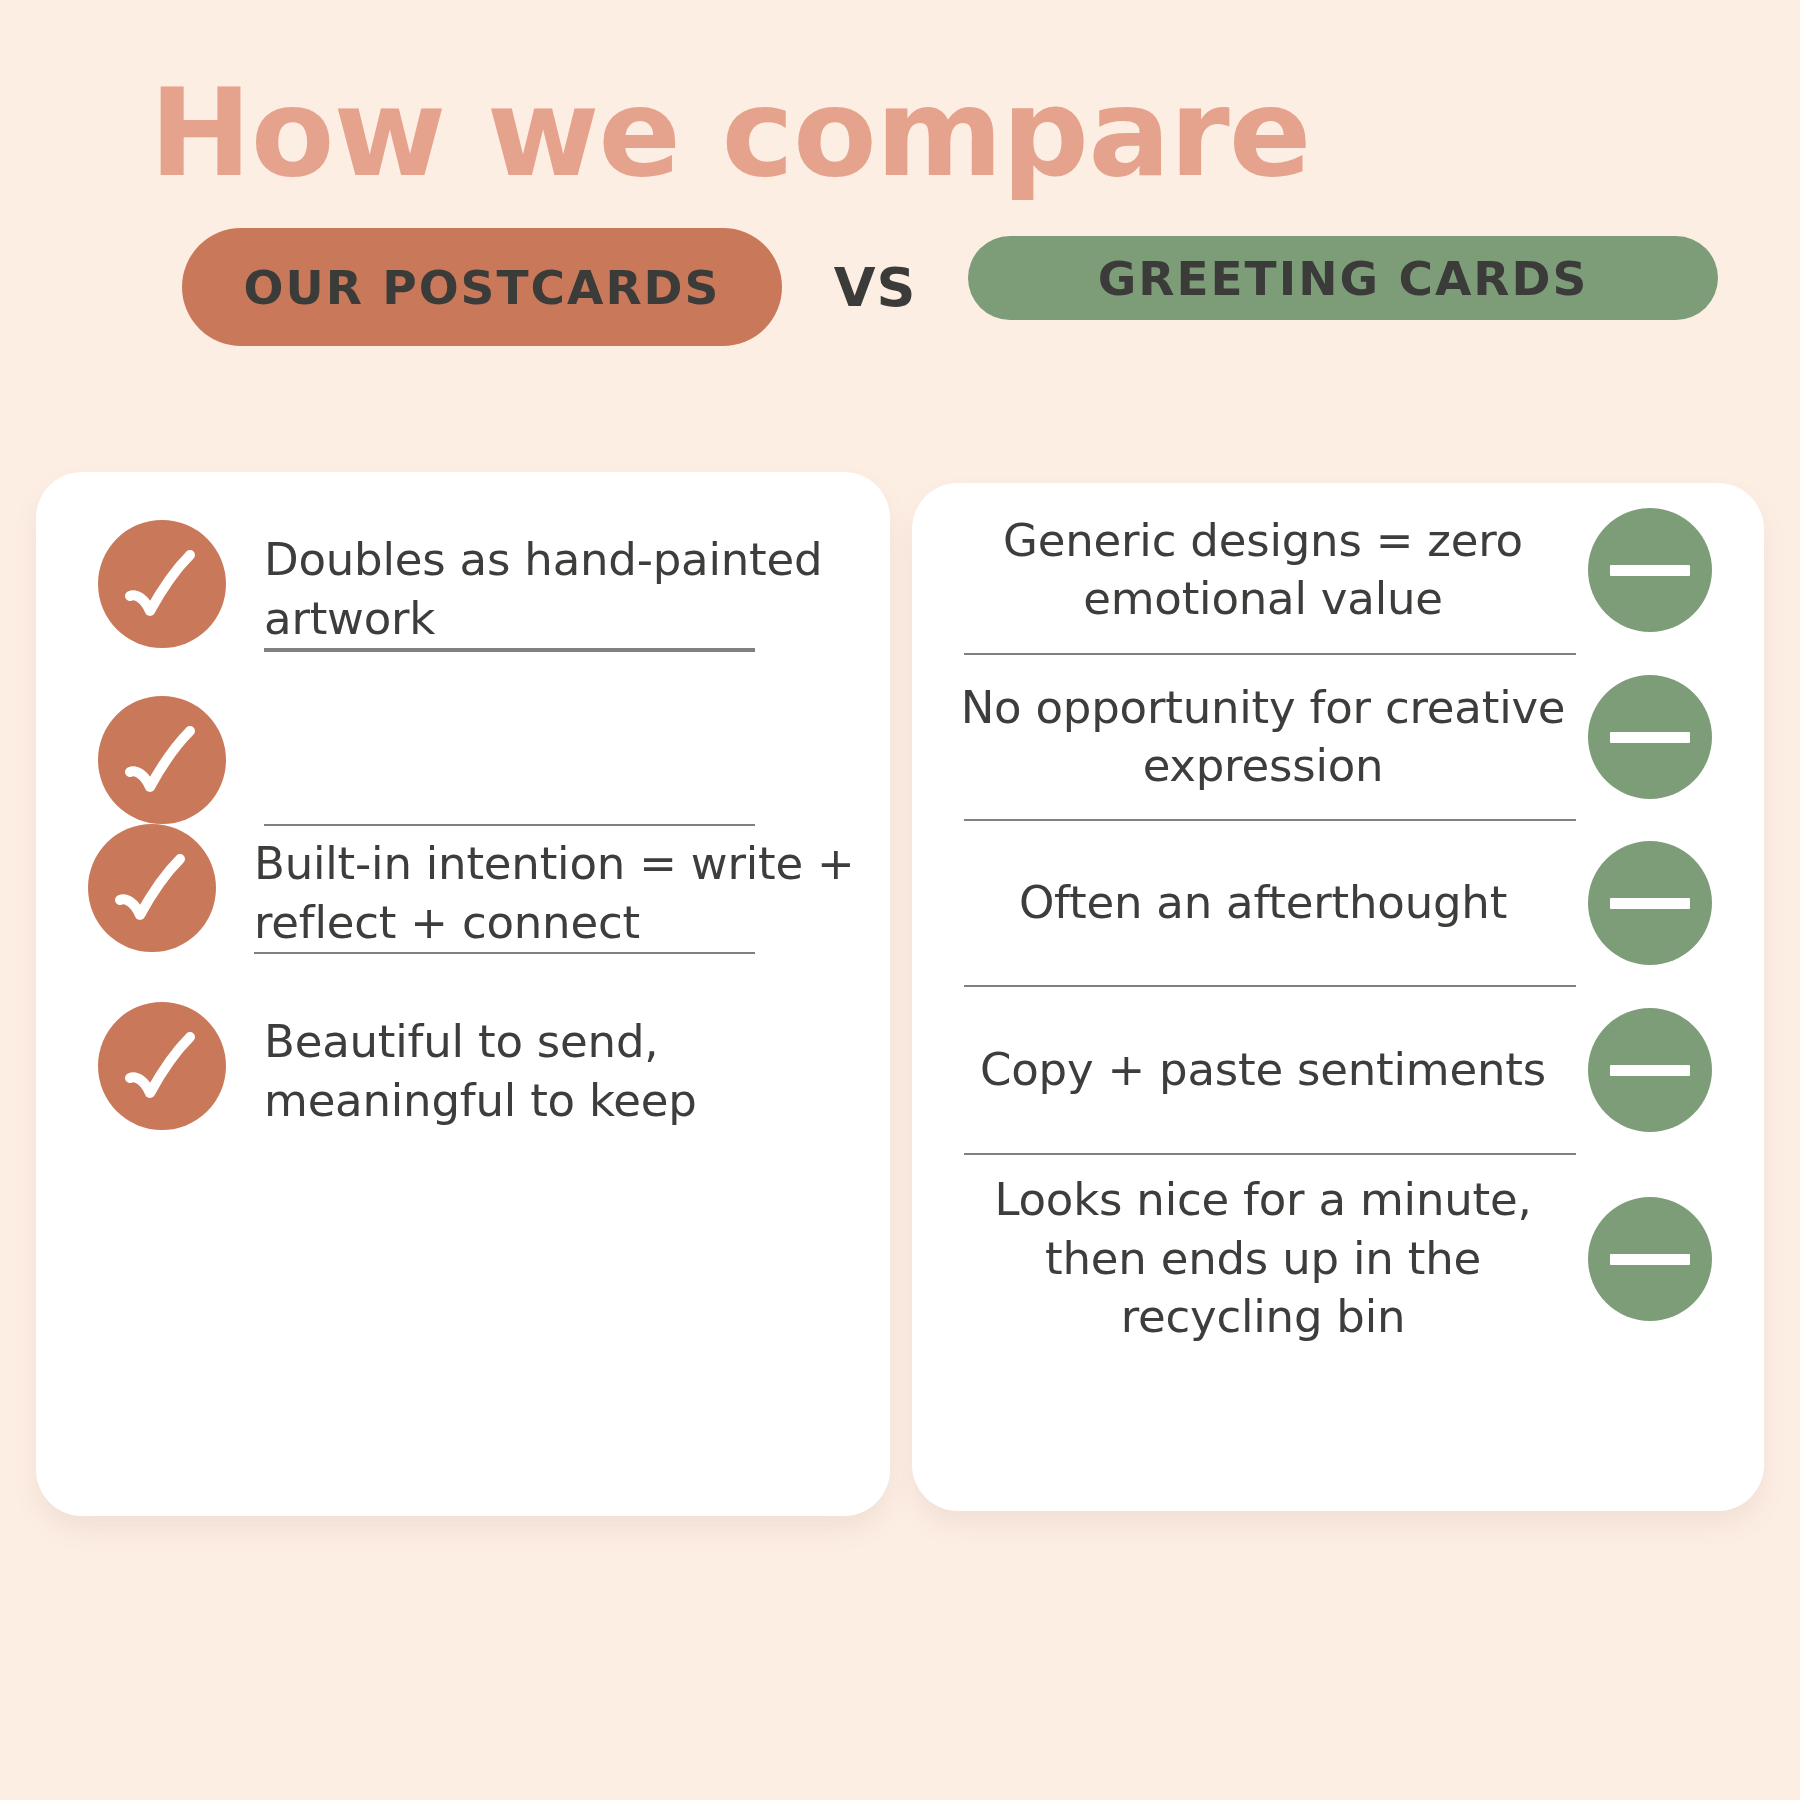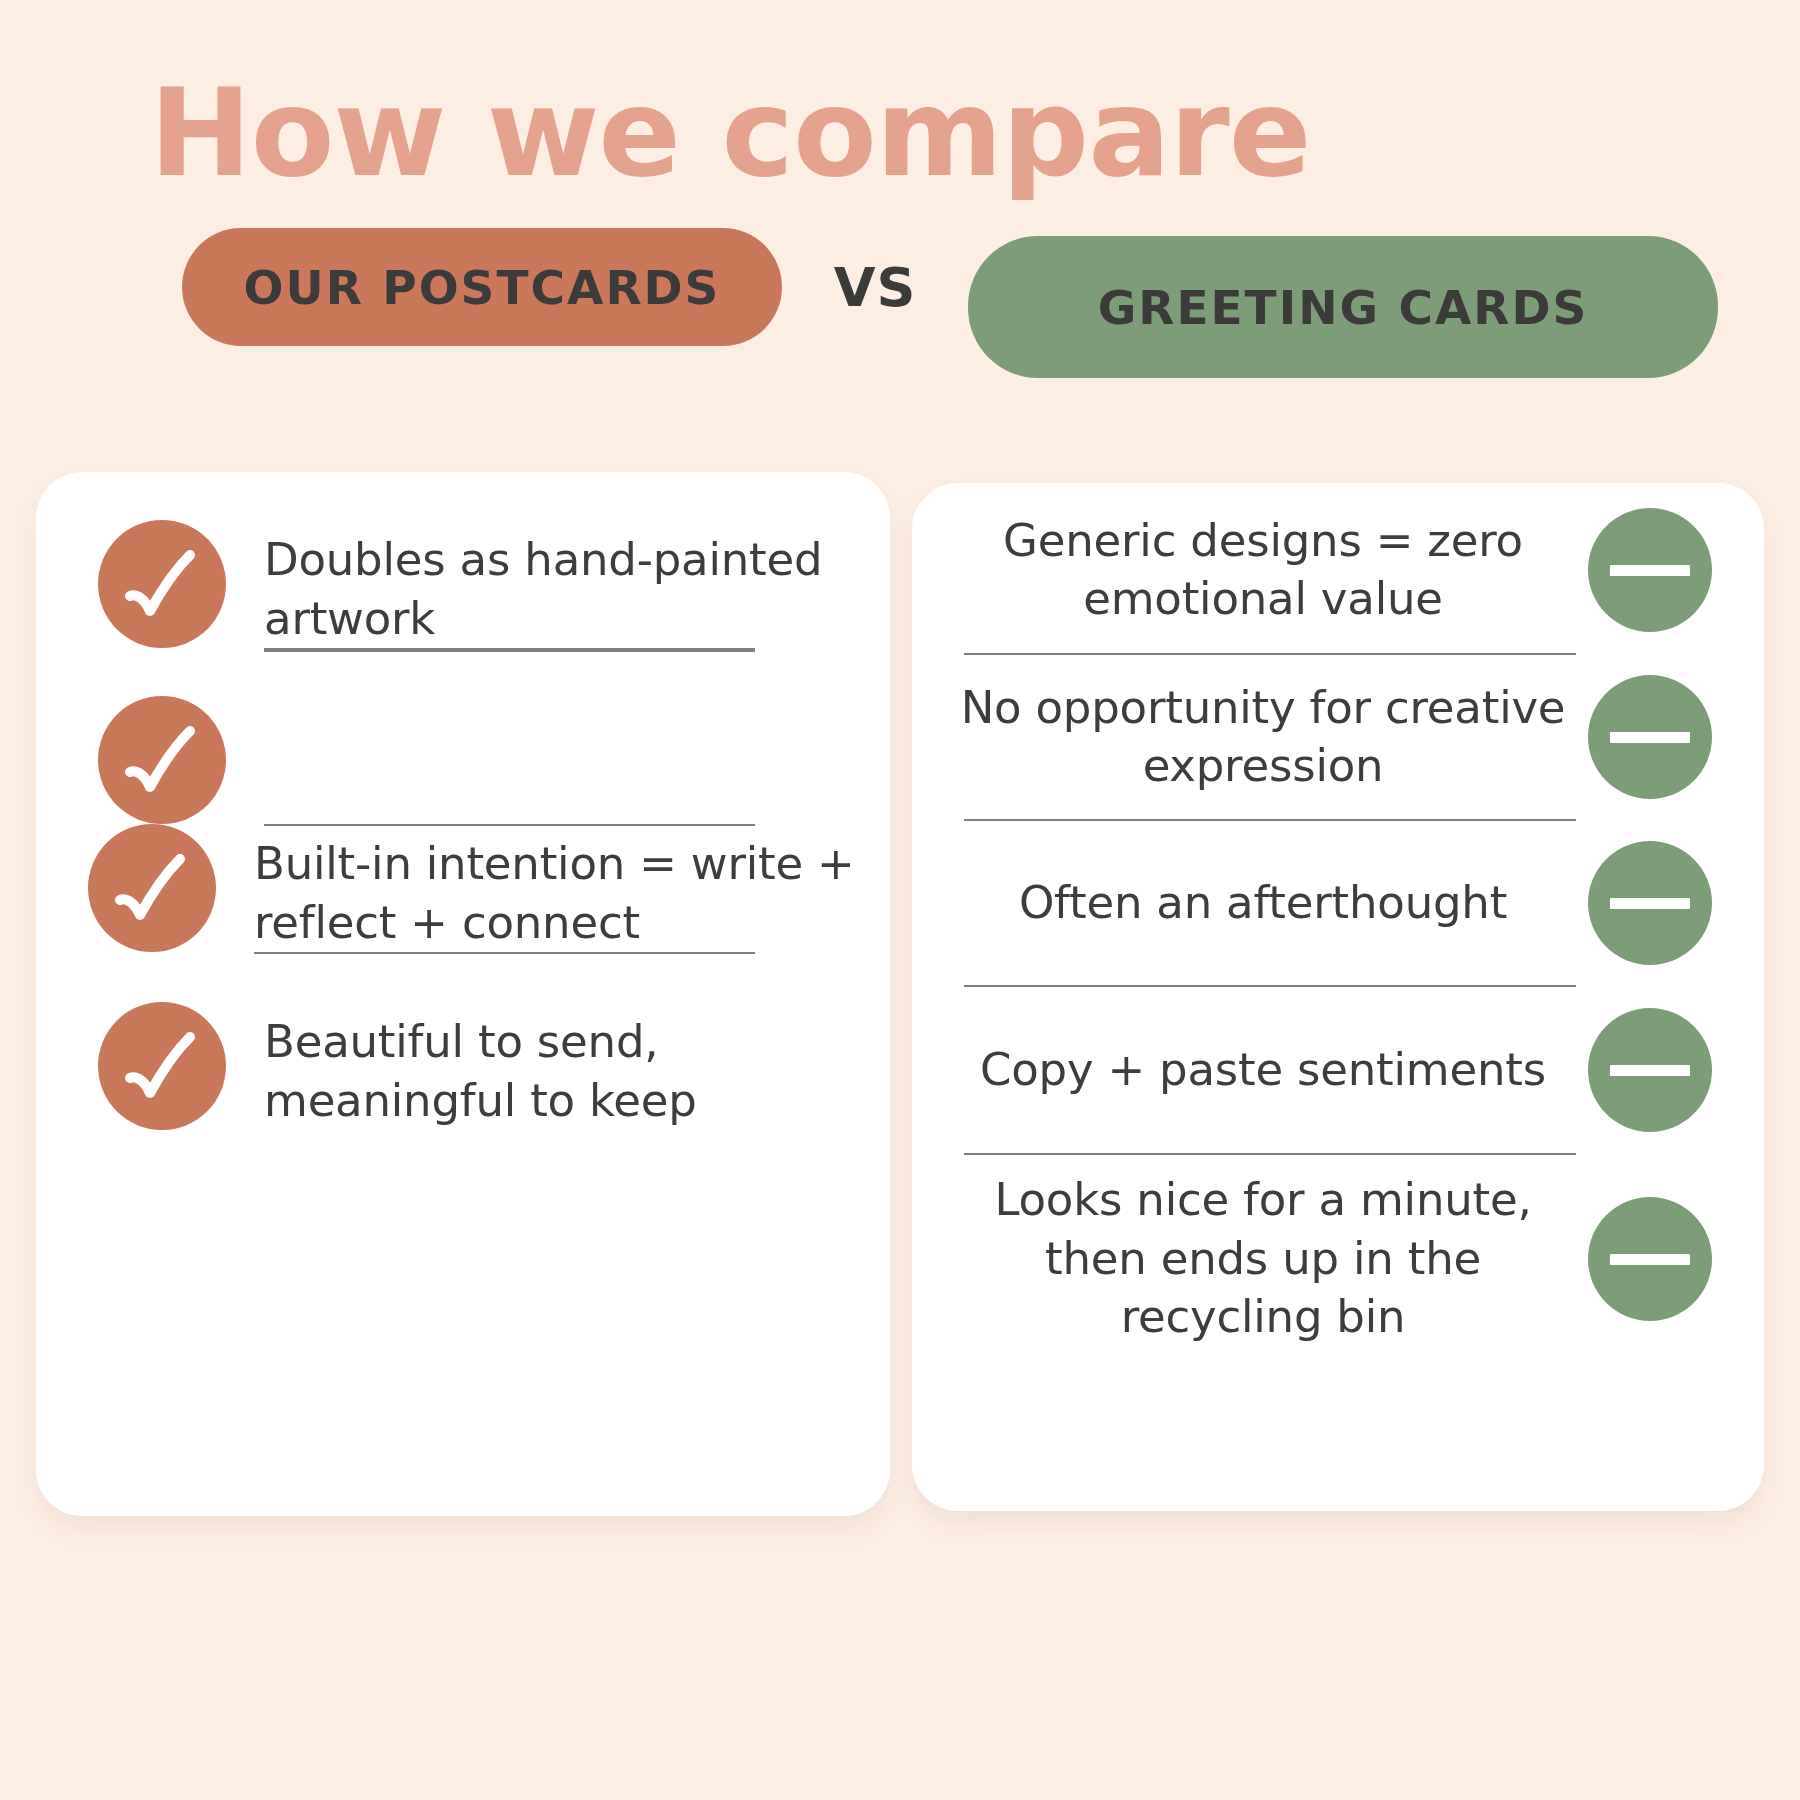--- a/index.html
+++ b/index.html
@@ -64,21 +64,21 @@
     top: 0;
     width: 600px;
     height: 118px;
     background: #C9795A;
   }
 
   .pill-right {
     left: 968px;
     top: 8px;
     width: 750px;
-    height: 142px;
+    height: 84px;
     background: #7D9D79;
   }
 
   .vs {
     position: absolute;
     left: 782px;
     top: 0;
     width: 186px;
     height: 118px;
     display: flex;

